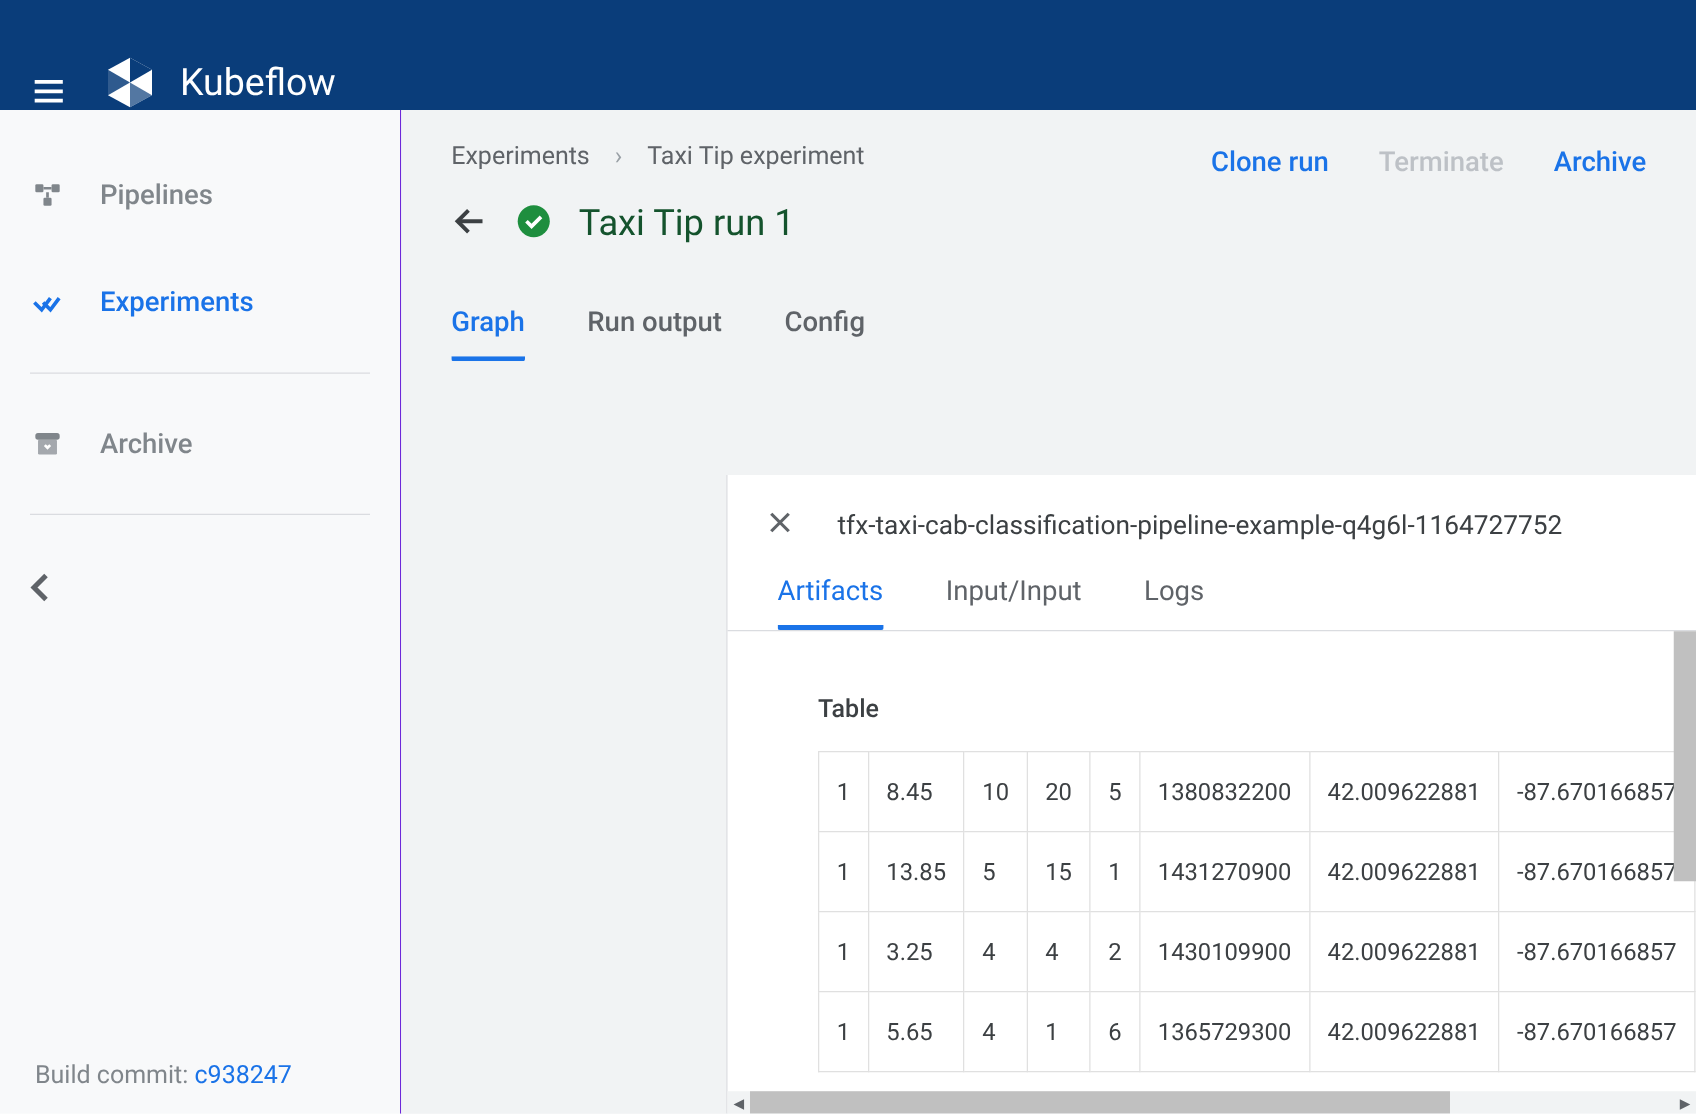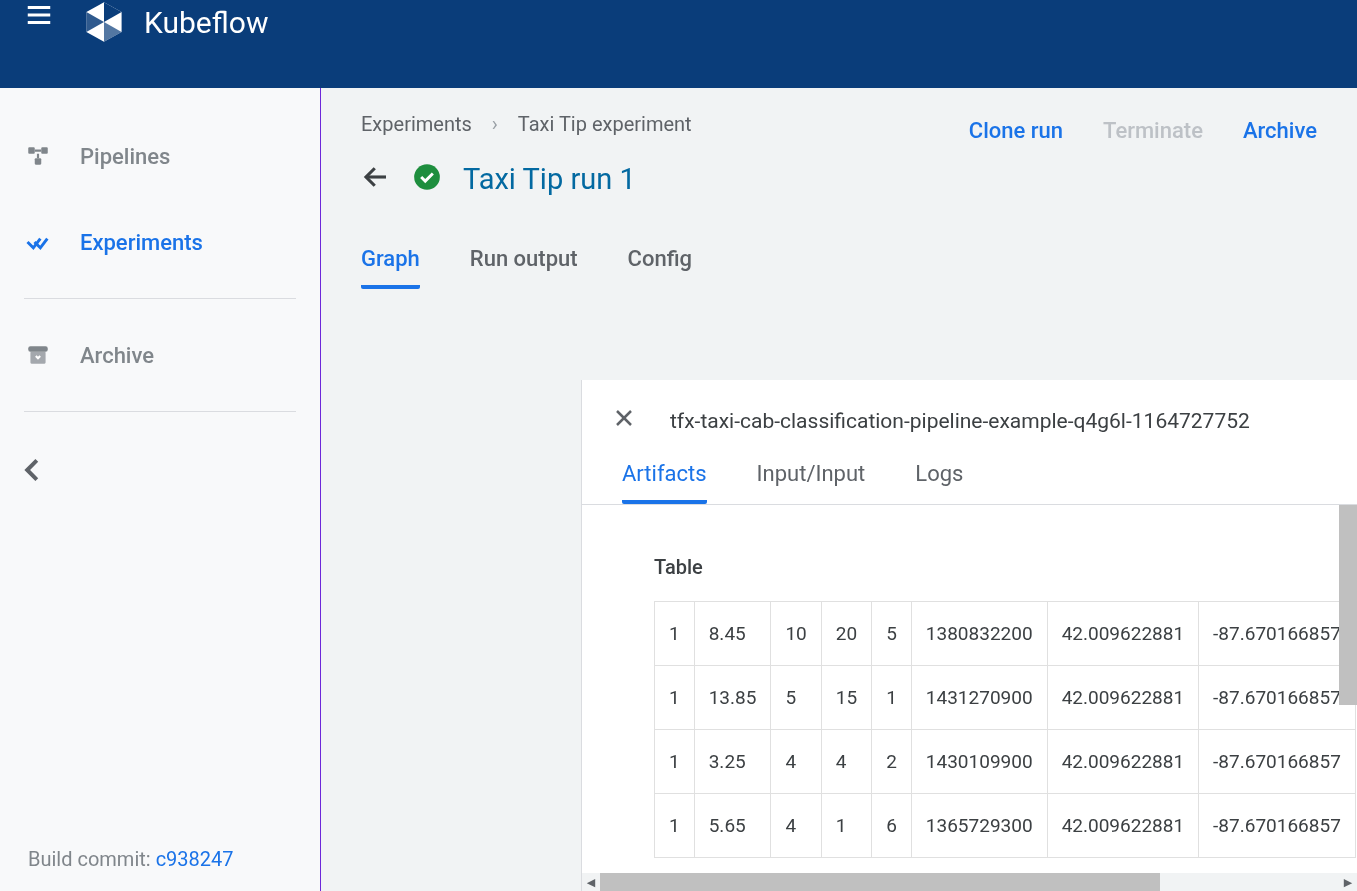--- a/index.html
+++ b/index.html
@@ -1,18 +1,18 @@
 <!DOCTYPE html>
 <html><head>
 <meta charset="utf-8">
 <style>
 * { margin:0; padding:0; box-sizing:border-box; font-family:'Google Sans',Roboto,Arial,sans-serif; }
 body { width:1357px; height:891px; overflow:hidden; background:#fff; color:#3c4043; }
 
-.topbar { height:88px; background:#0a3d7a; display:flex; align-items:flex-start; padding:0 24px; gap:28px; }
+.topbar { height:88px; background:#0a3d7a; display:flex; align-items:flex-end; padding:0 24px; gap:28px; }
 .hamburger { width:30px; height:30px; cursor:pointer; }
 .hamburger svg { stroke:#fff; }
 .logo-wrap { display:flex; align-items:center; gap:18px; }
 .logo-wrap span { color:#fff; font-size:30px; font-weight:400; }
 
 .layout { display:flex; height:803px; }
 .sidebar { width:321px; background:#f8f9fa; border-right:1px solid #6d28d9; display:flex; flex-direction:column; padding:40px 24px 20px; position:relative;text-align:right; }
 .nav-item { display:flex; align-items:center; gap:28px; height:56px; cursor:pointer; font-size:22px; font-weight:500; color:#80868b; }
 .nav-item.active { color:#1a73e8; }
 .nav-item .icon { width:28px; height:28px; display:flex; align-items:center; justify-content:center; }
@@ -22,21 +22,21 @@
 .build .hash { color:#1a73e8; }
 
 .main { flex:1; background:#f1f3f4; display:flex; flex-direction:column; position:relative; overflow:hidden; }
 .page-header { padding:24px 40px 0 40px; }
 .breadcrumbs { display:flex; align-items:center; gap:20px; font-size:20px; color:#5f6368; margin-bottom:26px; }
 .breadcrumbs .sep { color:#9aa0a6; }
 .breadcrumbs span { cursor:pointer; }
 .header-row { display:flex; align-items:center; justify-content:space-between; }
 .title-area { display:flex; align-items:center; gap:22px; }
 .back-arrow { cursor:pointer; }
-.title-area h1 { font-size:29px; font-weight:400; color:#0369a1; }
+.title-area h1 { font-size:29px; font-weight:400; color:#14532d; }
 .actions { display:flex; gap:40px; font-size:22px; font-weight:500; position:absolute; right:40px; top:30px; }
 .action-link { cursor:pointer; color:#1a73e8; }
 .action-link.disabled { color:#bdc1c6; cursor:default; }
 
 .tabs-main { display:flex; gap:50px; padding:40px 40px 0; margin-top:10px; }
 .tab-main { font-size:22px; font-weight:500; color:#5f6368; padding-bottom:14px; cursor:pointer; }
 .tab-main.active { color:#1a73e8; border-bottom:4px solid #1a73e8; border-radius:2px; }
 
 .graph-canvas { position:absolute; top:292px; left:0; right:0; bottom:0; background:#f1f3f4; }
 .node { position:absolute; background:#fff; border:2px solid #1a73e8; border-radius:4px; padding:16px 18px; font-size:20px; color:#3c4043; }

